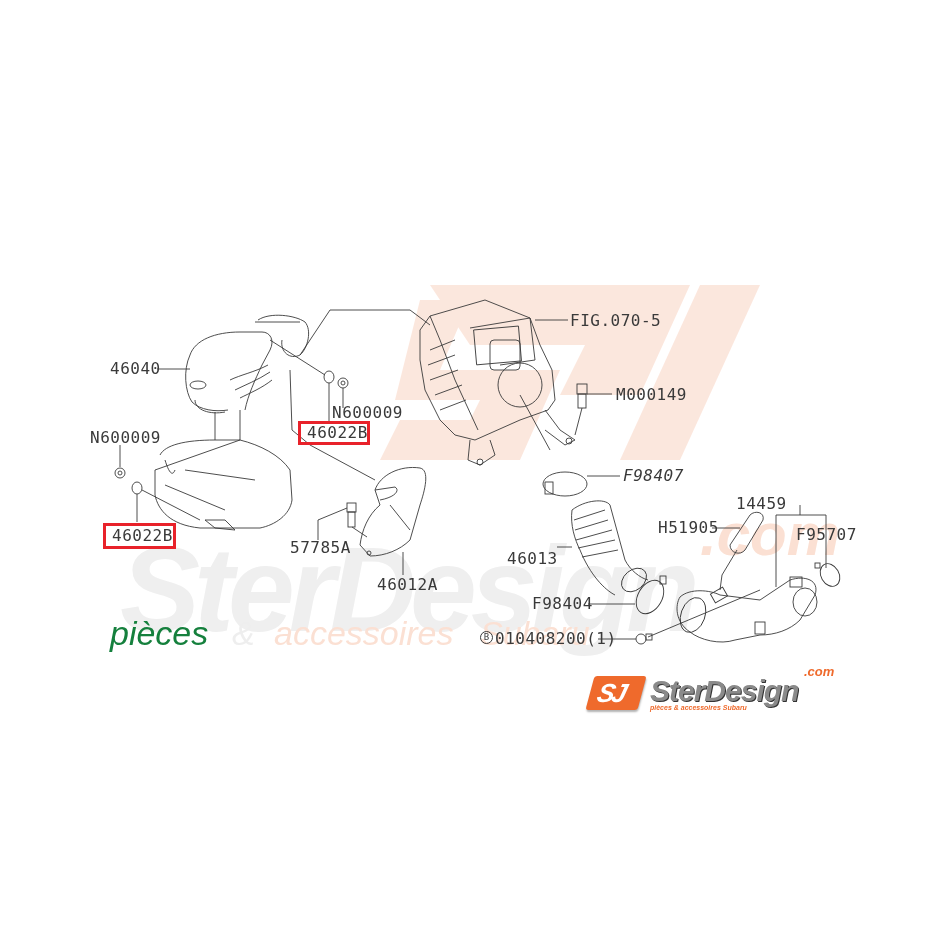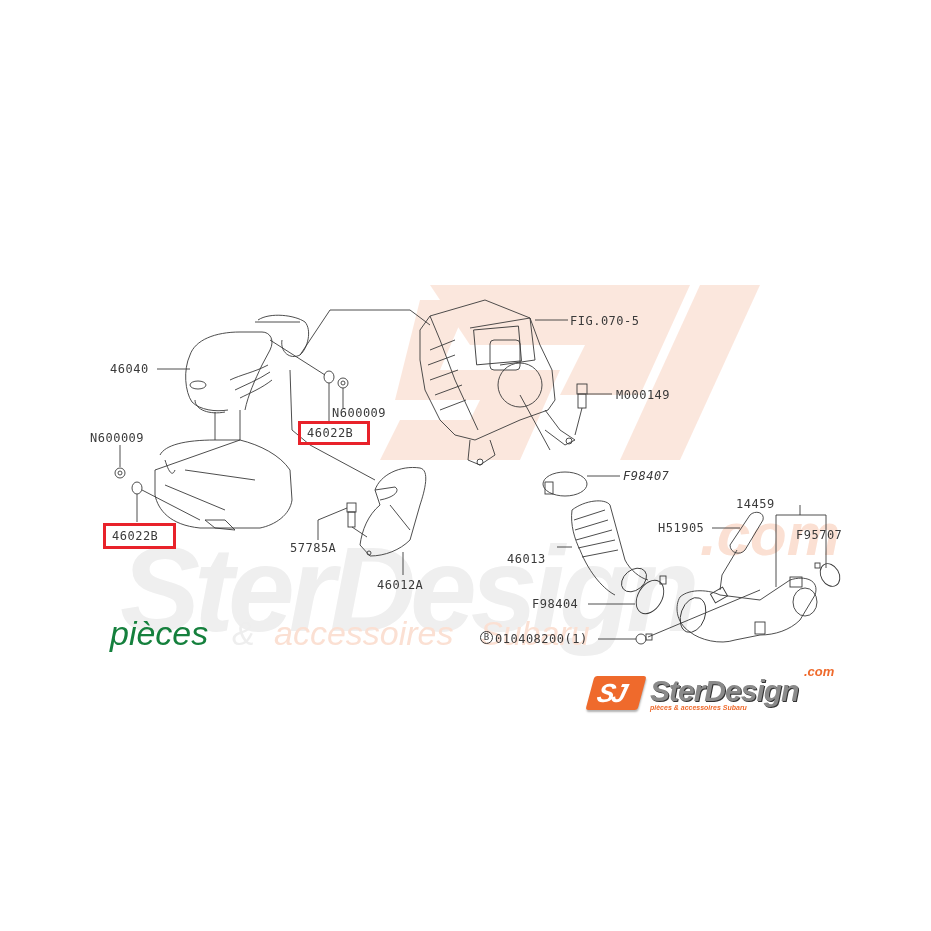--- a/index.html
+++ b/index.html
@@ -1,18 +1,18 @@
 <!DOCTYPE html>
 <html><head>
 <meta charset="utf-8">
 <style>
   html, body { margin:0; padding:0; background:#ffffff; }
   body { width:931px; height:931px; position:relative; overflow:hidden; font-family:"DejaVu Sans Mono", monospace; }
   .canvas { position:absolute; left:0; top:0; width:931px; height:931px; }
-  .lbl { position:absolute; font-family:"DejaVu Sans Mono", monospace; font-size:12px; color:#3a3a3a; letter-spacing:0.5px; white-space:nowrap; line-height:14px; }
+  .lbl { position:absolute; font-family:"DejaVu Sans Mono", monospace; font-size:16px; color:#3a3a3a; letter-spacing:0.5px; white-space:nowrap; line-height:14px; }
   .hl { position:absolute; border:3px solid #e8222a; box-sizing:border-box; }
   .wm { position:absolute; font-family:"Liberation Sans", sans-serif; font-style:italic; font-weight:bold; white-space:nowrap; }
   .logo { position:absolute; left:590px; top:668px; width:260px; height:48px; }
   .logo-badge { position:absolute; left:0; top:8px; width:52px; height:34px; background:#ef6a2c; transform:skewX(-15deg); border-radius:3px; box-shadow: 1px 2px 2px rgba(0,0,0,0.3); }
   .logo-badge span { position:absolute; left:8px; top:2px; font-family:"Liberation Sans", sans-serif; font-weight:bold; font-style:italic; font-size:26px; color:#fff; letter-spacing:-3px; }
   .logo-name { position:absolute; left:60px; top:6px; font-family:"Liberation Sans", sans-serif; font-weight:bold; font-style:italic; font-size:30px; color:#8a8a8a; letter-spacing:-1px; text-shadow: 1px 1px 0 #333; }
   .logo-com { position:absolute; left:214px; top:-4px; font-family:"Liberation Sans", sans-serif; font-weight:bold; font-style:italic; font-size:13px; color:#ef6a2c; }
   .logo-tag { position:absolute; left:60px; top:36px; font-family:"Liberation Sans", sans-serif; font-style:italic; font-weight:bold; font-size:7px; color:#ef6a2c; }
 </style>
 </head>

